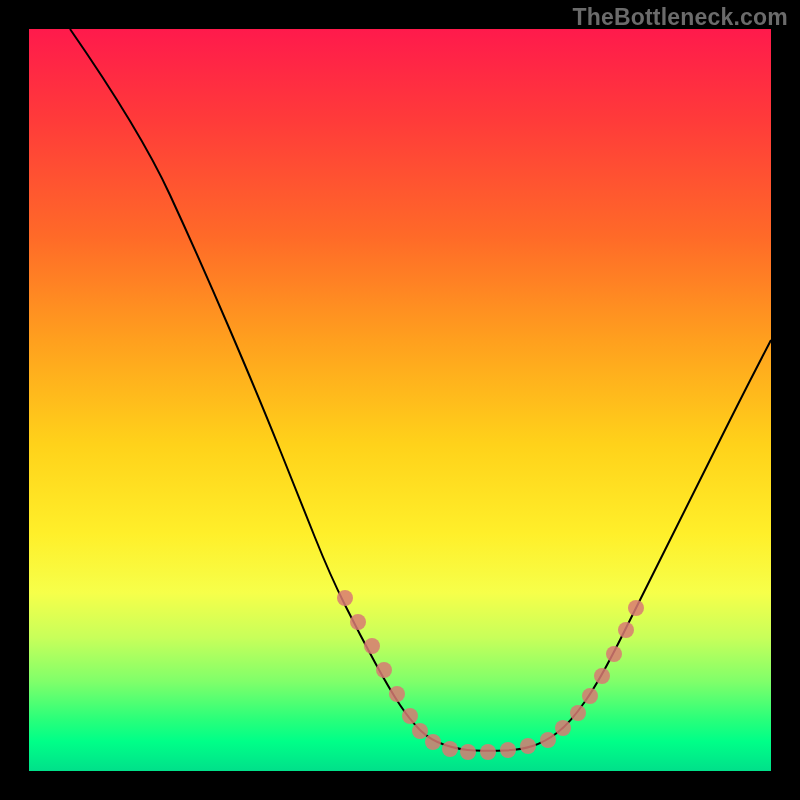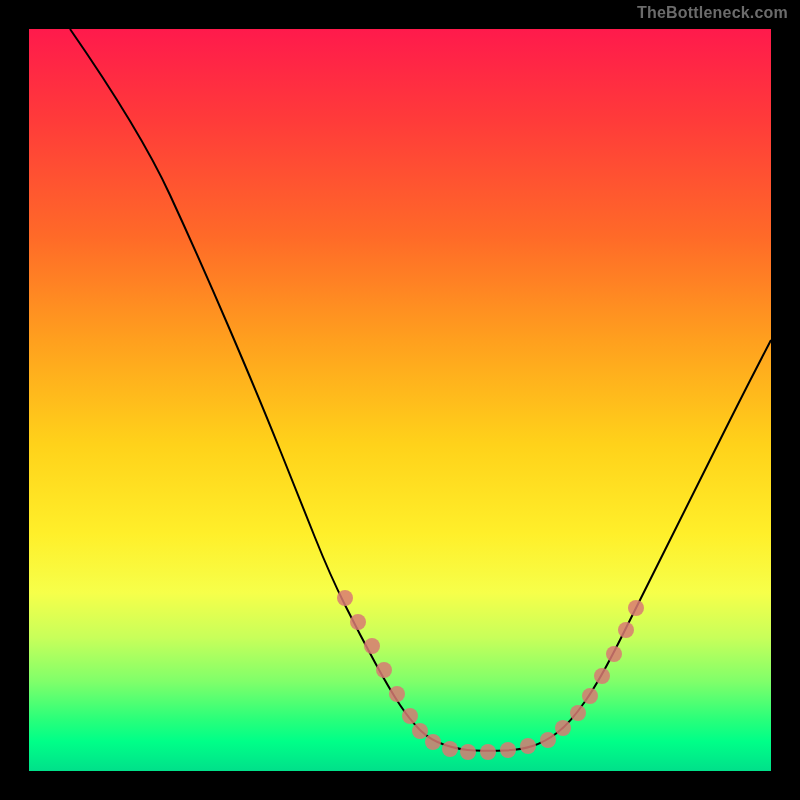--- a/index.html
+++ b/index.html
@@ -59,21 +59,21 @@
     stroke-width: 2;
   }
 </style>
 </head>
 <body>
 
 <div class="stage">
 
   <div class="gradient-panel" style="left:29px;top:29px;width:742px;height:742px;"></div>
 
-  <div class="watermark" style="right:12px;top:4px;font-size:16px;">TheBottleneck.com</div>
+  <div class="watermark" style="right:12px;top:4px;font-size:23px;">TheBottleneck.com</div>
 
   <svg class="curve-layer" width="800" height="800">
     <path class="curve-path" d="M 70 29 Q 140 130 170 195 Q 200 260 230 330 Q 260 400 280 450 Q 300 500 315 537.5 Q 330 575 345 605 Q 360 635 375 662.5 Q 390 690 400 705 Q 410 720 420 730 Q 430 740 445 745 Q 460 750 475 750.5 Q 490 751 505 750.5 Q 520 750 532.5 746 Q 545 742 557.5 732.5 Q 570 723 585 701.5 Q 600 680 620 640 Q 640 600 665 550 Q 690 500 715 450 Q 740 400 755.5 370 T 771 340"></path>
     <g id="dots-group">
         <circle cx="345" cy="598" r="8" class="dot"></circle>
         <circle cx="358" cy="622" r="8" class="dot"></circle>
         <circle cx="372" cy="646" r="8" class="dot"></circle>
         <circle cx="384" cy="670" r="8" class="dot"></circle>
         <circle cx="397" cy="694" r="8" class="dot"></circle>
         <circle cx="410" cy="716" r="8" class="dot"></circle>

